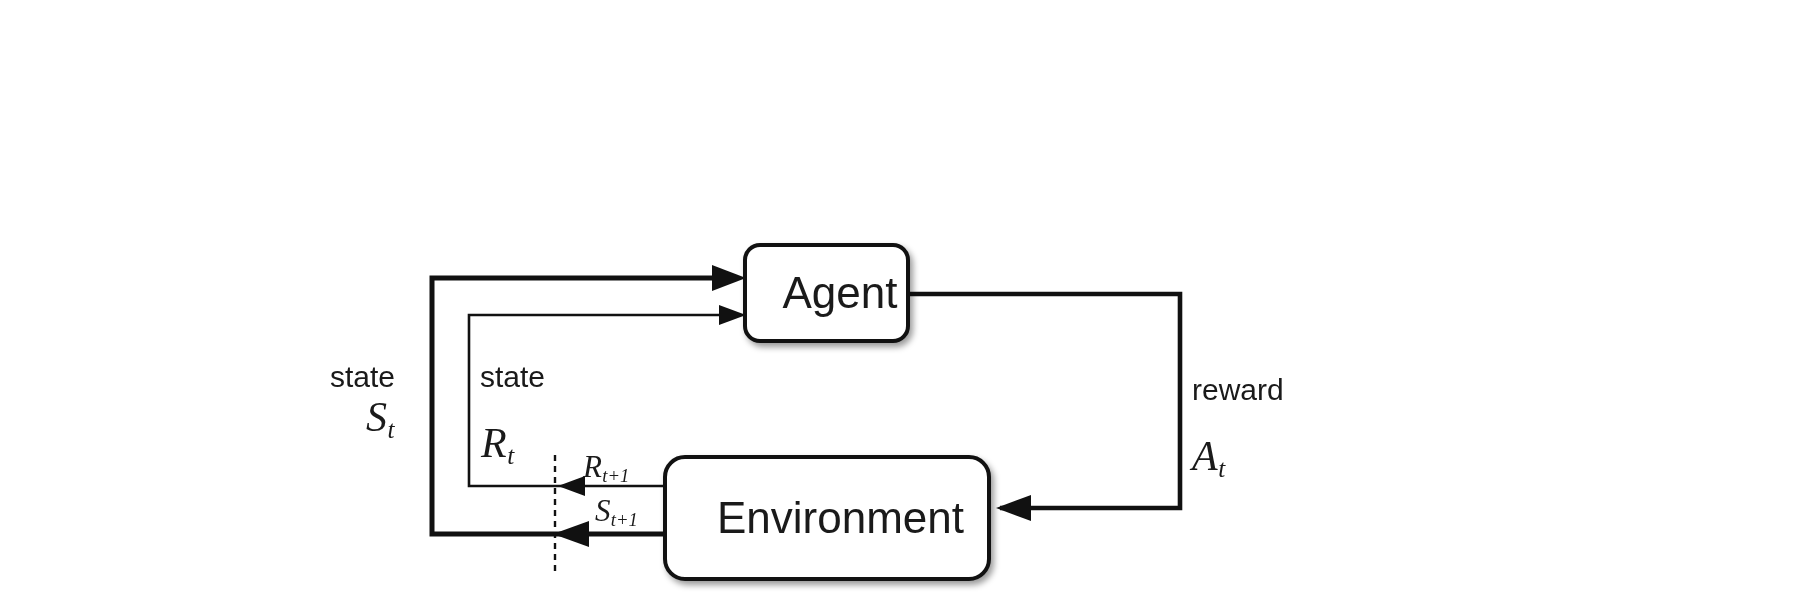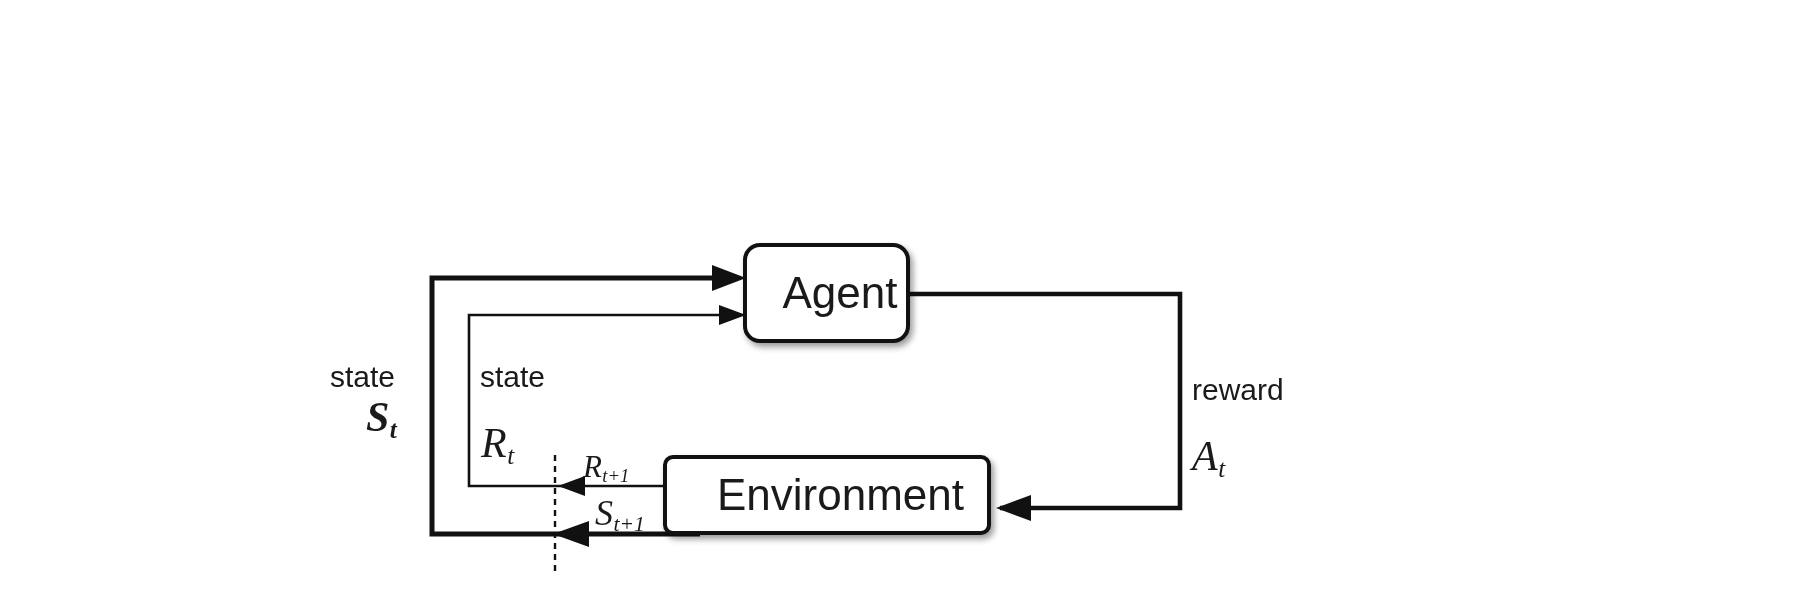--- a/index.html
+++ b/index.html
@@ -24,38 +24,38 @@
   .dashed  { stroke-width:2.4px; stroke-dasharray:6 5; }
   .head { fill:var(--ink); stroke:none; }
   .box {
     position:absolute; background:var(--fill);
     border:4px solid var(--ink);
     display:flex; align-items:center; justify-content:center;
     box-shadow:3px 4px 6px rgba(0,0,0,0.40);
     font-size:44px; color:#1a1a1a;padding-left:27px;
   }
   .box.agent { left:743px; top:243px; width:167px; height:100px; border-radius:17px; }
-  .box.environment { left:663px; top:455px; width:328px; height:80px; border-radius:10px; }
+  .box.environment { left:663px; top:455px; width:328px; height:126px; border-radius:22px; }
   .word { position:absolute; font-size:30px; line-height:1.1; color:#1a1a1a; }
   .word.state  { left:330px; top:360px; width:95px; }
   .word.reward { left:480px; top:360px; }
   .word.action { left:1192px; top:373px; }
   .math {
     position:absolute; font-family:"Liberation Serif", serif;
     font-style:italic; color:#1a1a1a; line-height:1;
   }
   .math sub {
     font-size:0.60em; font-style:italic; line-height:1;
     vertical-align:baseline; position:relative; top:0.28em; left:0.02em;
   }
-  .math.s-t { left:366px; top:396px; font-size:42px;font-weight:bold; }
+  .math.s-t { left:366px; top:396px; font-size:42px; }
   .math.r-t { left:481px; top:398px; font-size:42px;margin-top:24px; }
   .math.a-t { left:1192px; top:411px; font-size:42px;margin-top:24px; }
   .math.r-t1 { left:583px; top:451px; font-size:31px; }
-  .math.s-t1 { left:595px; top:495px; font-size:36px; }
+  .math.s-t1 { left:595px; top:495px; font-size:31px; }
 </style>
 </head>
 <body>
 
 <div class="slide">
 
   <div class="diagram">
 
     <svg class="lines" viewBox="0 0 1820 594" aria-hidden="true">
 

